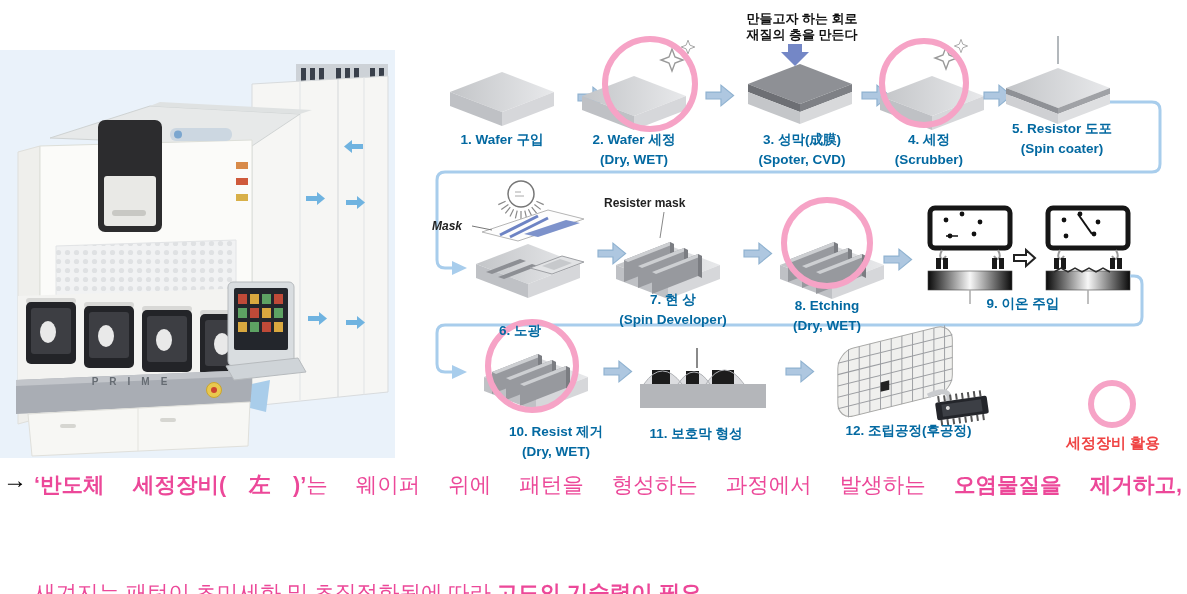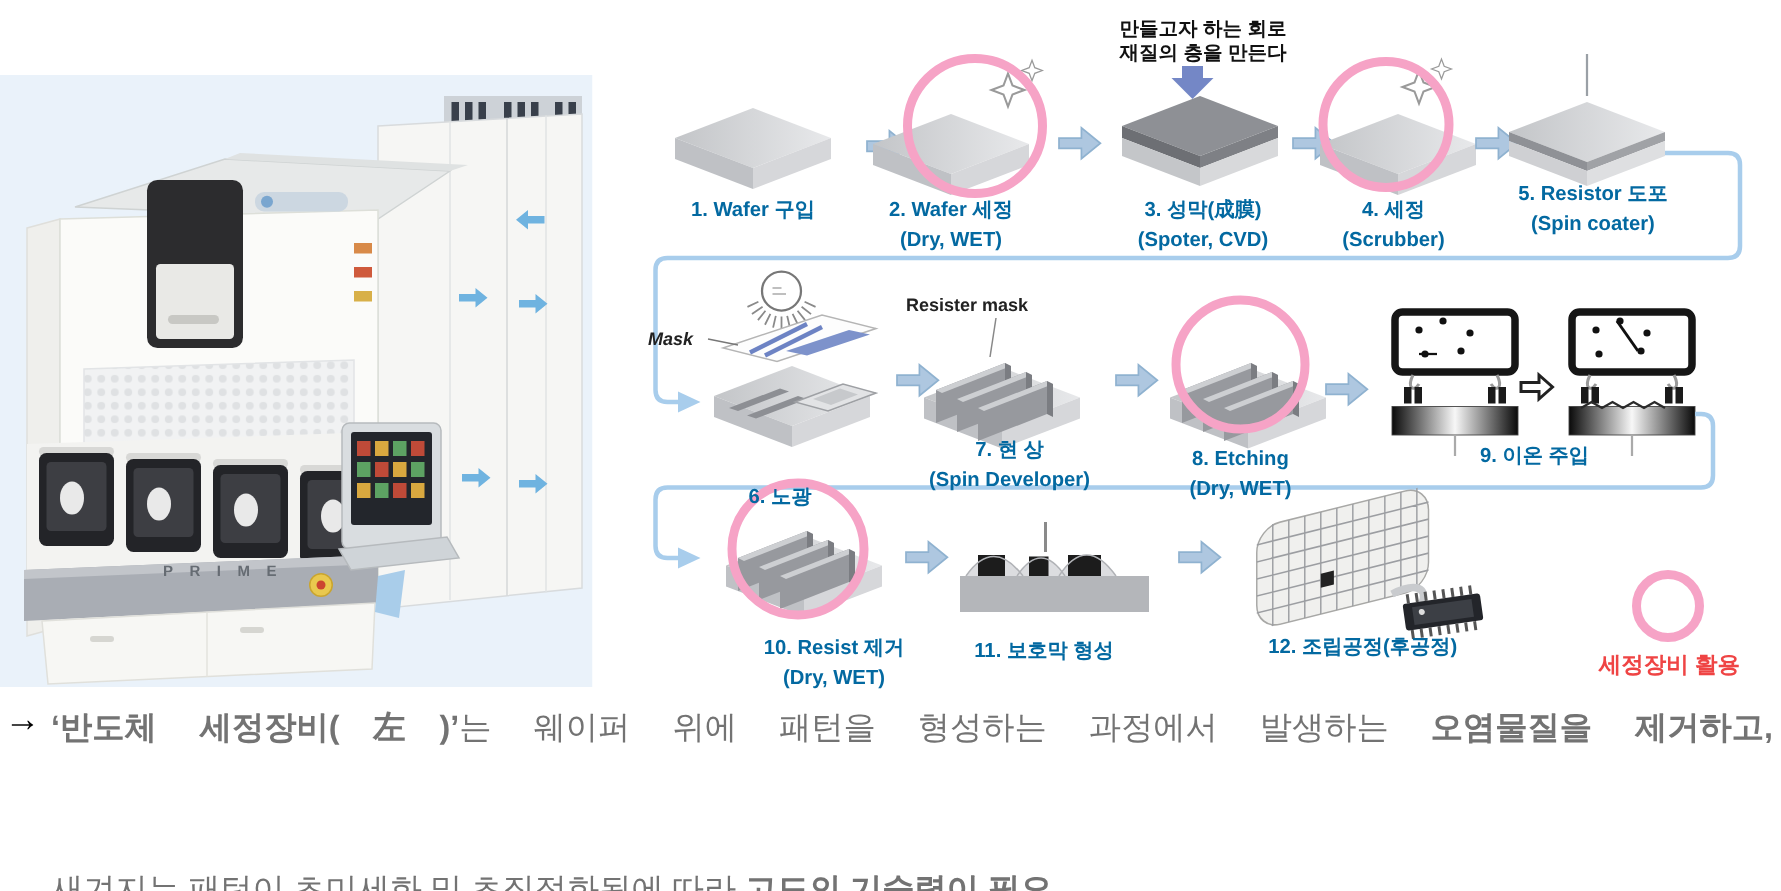--- a/index.html
+++ b/index.html
@@ -10,21 +10,21 @@
        text-align:center;line-height:1.45;}
   .lbl .t,.lbl .s{display:block;white-space:nowrap;}
   .lbl.left{text-align:center;}
   .tag{position:absolute;font:700 12px "Liberation Sans",sans-serif;color:#222;white-space:nowrap;}
   .ann{position:absolute;font:700 13px "Liberation Sans",sans-serif;color:#111;
        text-align:center;line-height:16px;}
   .ann span{display:block;white-space:nowrap;}
   .legend-lbl{position:absolute;font:700 15px "Liberation Sans",sans-serif;color:#ef4444;text-align:center;white-space:nowrap;}
   .brand{position:absolute;font:700 10px "Liberation Sans",sans-serif;color:#666c73;
          letter-spacing:11px;text-align:center;}
-  .note{position:absolute;left:34px;width:1148px;font:21.5px "Liberation Serif",serif;color:#737373;
+  .note{position:absolute;left:34px;width:1148px;font:21.5px "Liberation Serif",serif;color:#ec4899;
         line-height:34px;text-align:justify;text-align-last:justify;white-space:nowrap;}
   .note.last{text-align:left;text-align-last:left;margin-top:28px;}
   .note .b{font-weight:700;font-family:"Liberation Sans","Liberation Serif",sans-serif;}
   .bullet{position:absolute;font:700 24px "Liberation Serif",serif;color:#000;}
   svg{display:block;}
 </style>
 </head>
 <body>
 
 <div class="page">
@@ -134,21 +134,21 @@
       </g>
 
       <g fill="#6fb3e0">
         <polygon points="363,94 352,94 352,90 344,96.5 352,103 352,99 363,99"></polygon>
         <polygon points="306,146 317,146 317,142 325,148.5 317,155 317,151 306,151"></polygon>
         <polygon points="346,150 357,150 357,146 365,152.5 357,159 357,155 346,155"></polygon>
         <polygon points="308,266 319,266 319,262 327,268.5 319,275 319,271 308,271"></polygon>
         <polygon points="346,270 357,270 357,266 365,272.5 357,279 357,275 346,275"></polygon>
       </g>
     </svg>
-    <div class="brand" style="left:77px;top:326px;width:150px;text-align:center;">PRIME</div>
+    <div class="brand" style="left:60px;top:326px;width:150px;text-align:center;">PRIME</div>
   </div>
 
   <svg class="abs" style="left:0;top:0;" width="1187" height="594" viewBox="0 0 1187 594">
     <defs>
       <linearGradient id="gTop" x1="0" y1="0" x2="1" y2="0">
         <stop offset="0" stop-color="#c3c5c8"></stop>
           <stop offset="1" stop-color="#e8e9eb"></stop>
       </linearGradient>
       <linearGradient id="gBar" x1="0" y1="0" x2="1" y2="0">
         <stop offset="0" stop-color="#0a0a0a"></stop>

